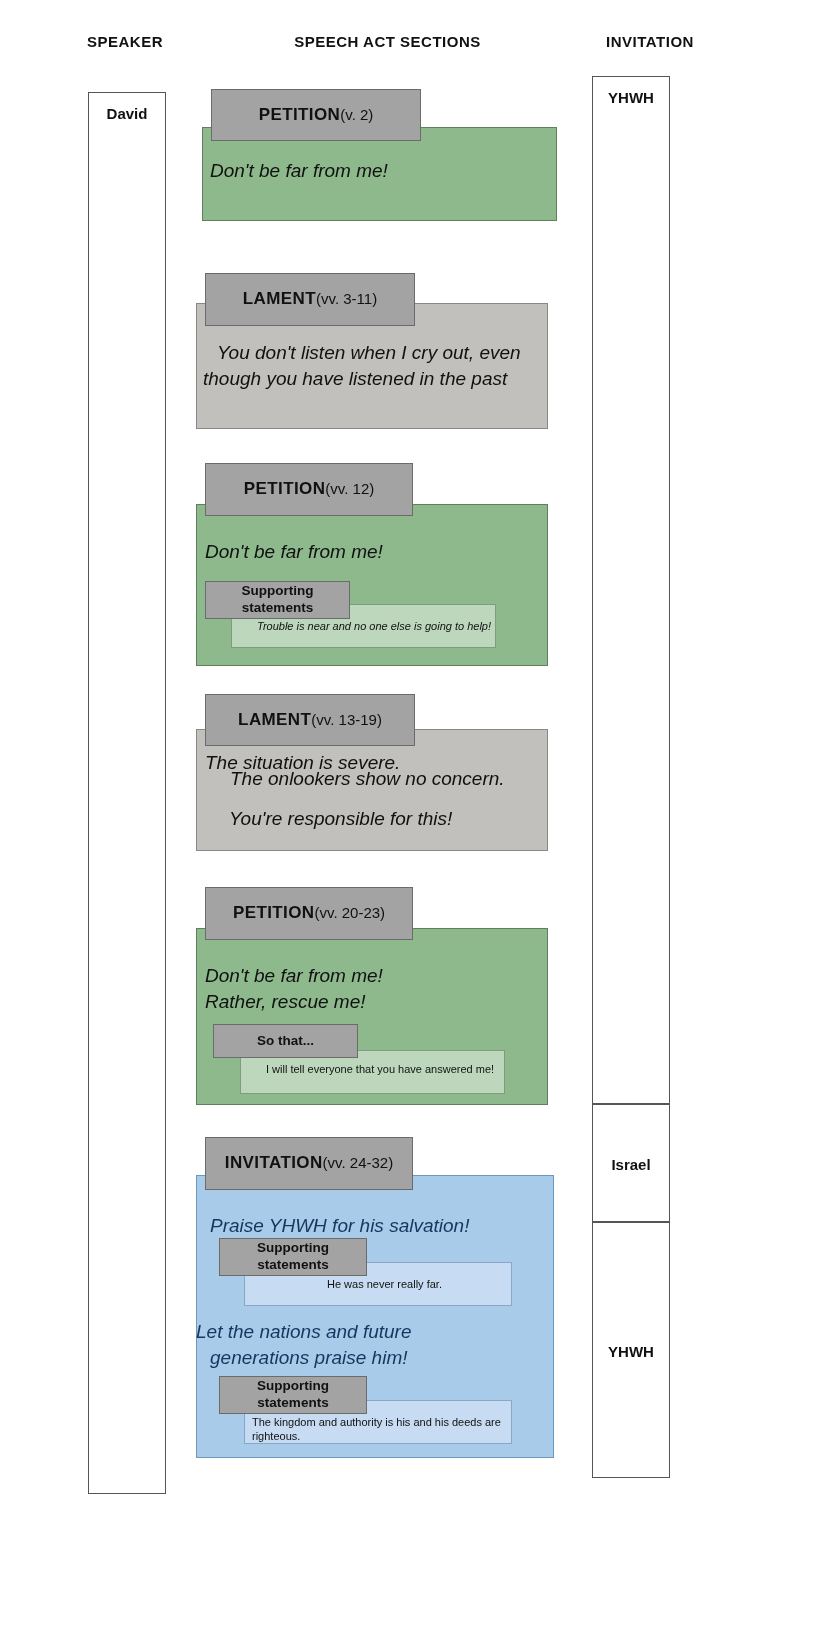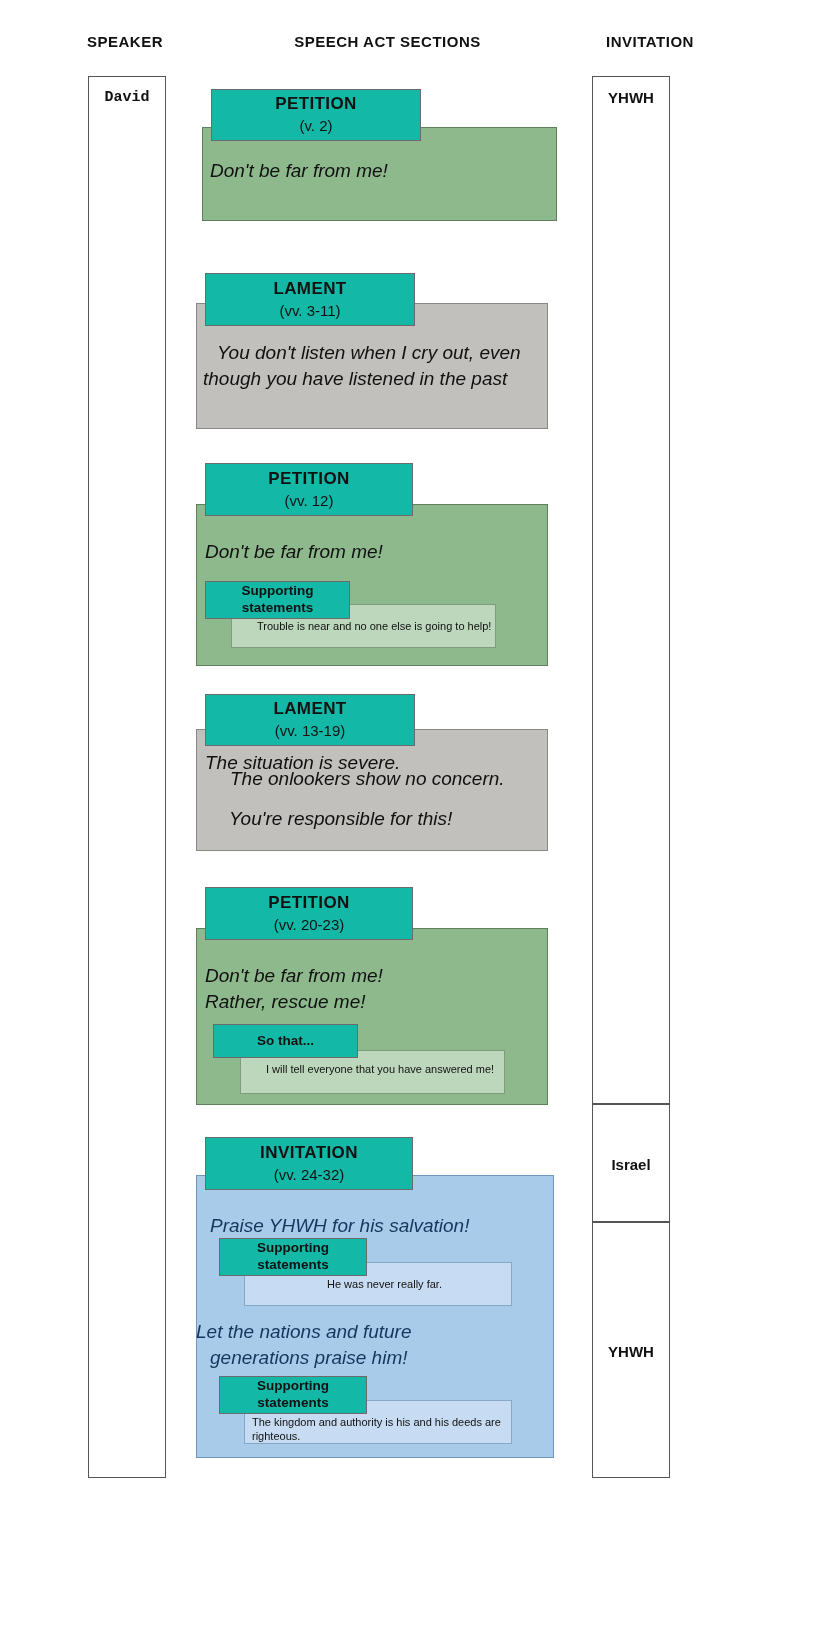--- a/index.html
+++ b/index.html
@@ -48,25 +48,25 @@
     box-sizing: border-box;
     border: 1.2px solid #6b6b6b;
   }
   .sec-petition { background: #8db98d; border-color: #5f7f5f; }
   .sec-lament   { background: #c2c0bd; border-color: #8a8885; }
   .sec-invitation { background: #a8cbea; border-color: #6f97bb; }
 
   .tab {
     position: absolute;
     box-sizing: border-box;
-    background: #14b8a6;
+    background: #a3a3a3;
     border: 1.2px solid #6b6b6b;
     text-align: center;
     display: flex;
-    flex-direction: column;
+    flex-direction: row;
     align-items: center;
     justify-content: center;
     line-height: 1.35;
   }
   .tab-title {
     font-size: 17px;
     font-weight: 700;
     letter-spacing: 0.4px;
     color: #111;
   }
@@ -105,21 +105,21 @@
     line-height: 1.3;
   }
 </style>
 </head>
 <body>
 
 <div class="col-header" style="left:60px; top:33px; width:130px;">SPEAKER</div>
 <div class="col-header" style="left:250px; top:33px; width:275px;">SPEECH ACT SECTIONS</div>
 <div class="col-header" style="left:560px; top:33px; width:180px;">INVITATION</div>
 
-<div class="lane" style="left:88px; top:76px; width:78px; height:1402px;font-family:Liberation Mono, monospace;">
+<div class="lane" style="left:88px; top:92px; width:78px; height:1402px;">
   <div class="lane-label" style="top:12px;">David</div>
 </div>
 
 <div class="lane" style="left:592px; top:76px; width:78px; height:1028px;">
   <div class="lane-label" style="top:12px;">YHWH</div>
 </div>
 <div class="lane" style="left:592px; top:1104px; width:78px; height:118px;">
   <div class="lane-label" style="top:51px;">Israel</div>
 </div>
 <div class="lane" style="left:592px; top:1222px; width:78px; height:256px;">
@@ -144,21 +144,21 @@
 <div class="section sec-petition" style="left:196px; top:504px; width:352px; height:162px;"></div>
 <div class="tab" style="left:205px; top:463px; width:208px; height:53px;">
   <span class="tab-title">PETITION</span>
   <span class="tab-verses">(vv. 12)</span>
 </div>
 <div class="body-text" style="left:205px; top:539px; width:330px;">Don't be far from me!</div>
 <div class="support-box support-green" style="left:231px; top:604px; width:265px; height:44px;"></div>
 <div class="tab" style="left:205px; top:581px; width:145px; height:38px;">
   <span class="tab-small">Supporting statements</span>
 </div>
-<div class="support-text" style="left:257px; top:619px; width:240px;">Trouble is near and no one else is going to help!</div>
+<div class="support-text" style="left:257px; top:619px; width:240px;font-style:italic;">Trouble is near and no one else is going to help!</div>
 
 <div class="section sec-lament" style="left:196px; top:729px; width:352px; height:122px;"></div>
 <div class="tab" style="left:205px; top:694px; width:210px; height:52px;">
   <span class="tab-title">LAMENT</span>
   <span class="tab-verses">(vv. 13-19)</span>
 </div>
 <div class="body-text" style="left:205px; top:750px; width:340px;">The situation is severe.</div>
 <div class="body-text" style="left:205px; top:766px; width:340px;margin-left:25px;">The onlookers show no concern.</div>
 <div class="body-text" style="left:205px; top:806px; width:340px;margin-left:24px;">You're responsible for this!</div>
 

